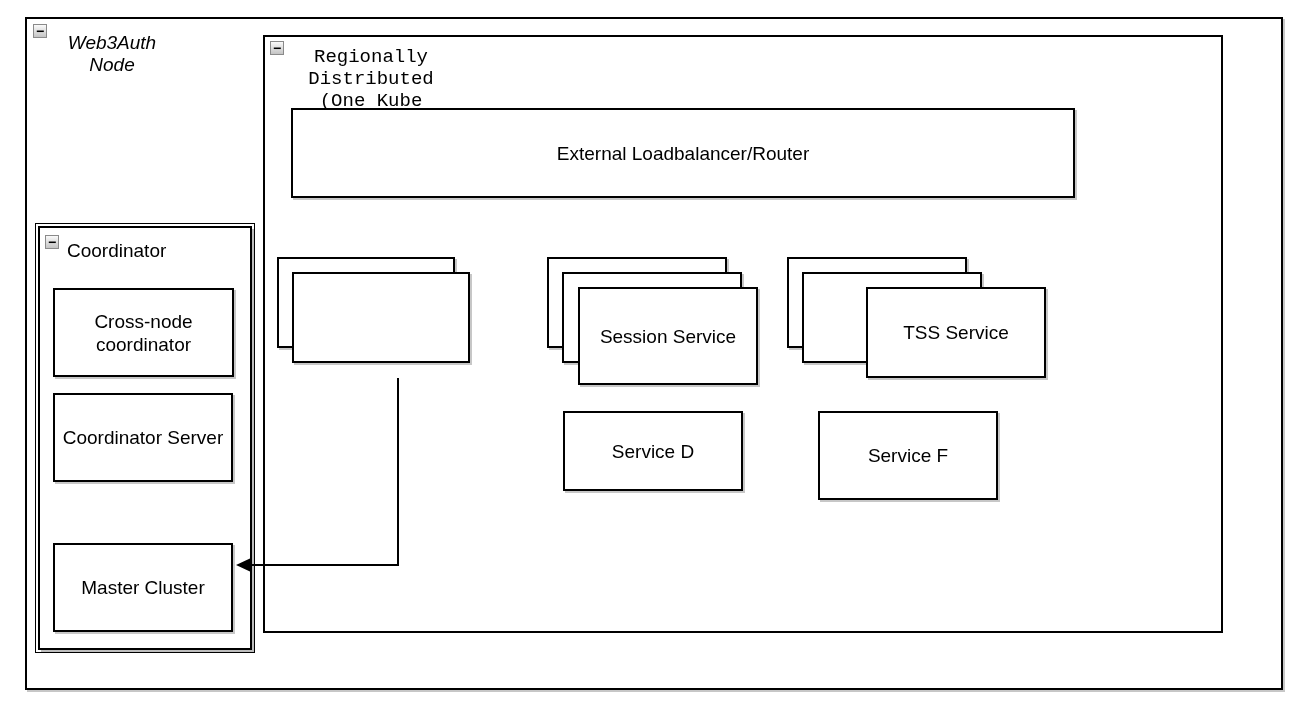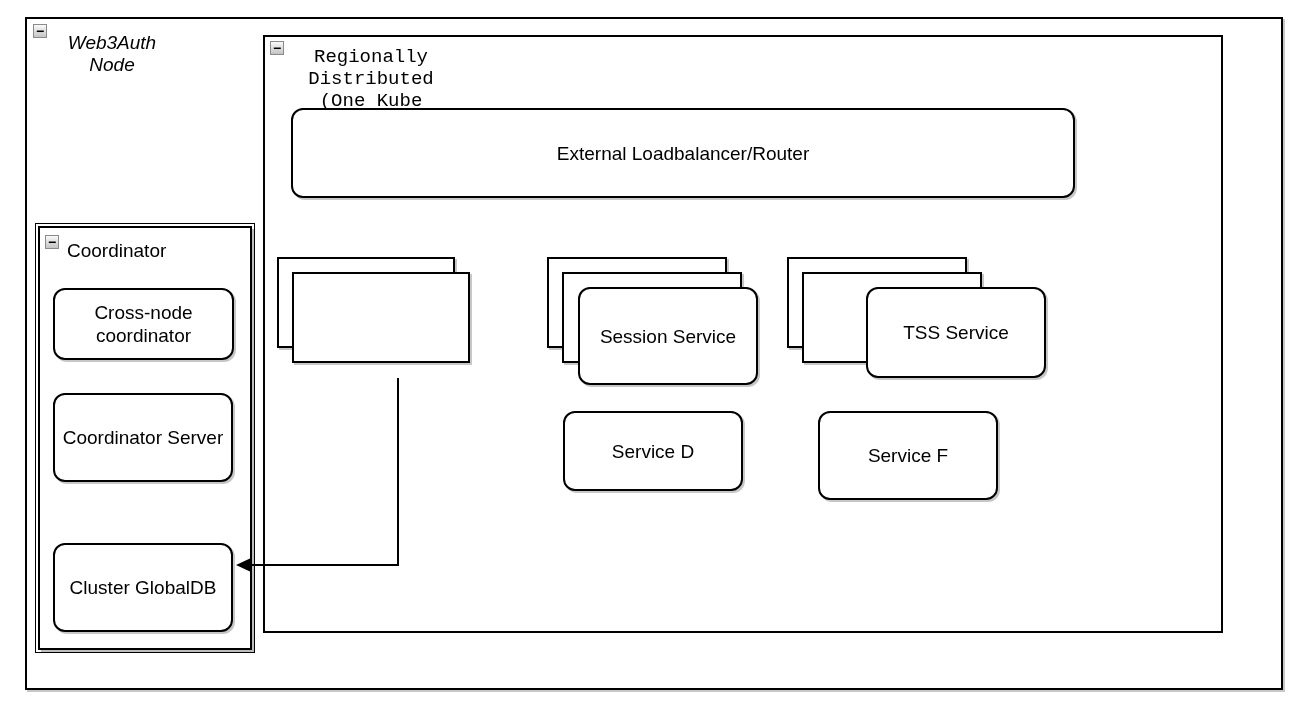--- a/index.html
+++ b/index.html
@@ -19,21 +19,20 @@
     border: 2px solid #000000;
   }
   .shadow { box-shadow: 2px 2px 0 rgba(0,0,0,0.22); }
   .node {
     display: flex;
     align-items: center;
     justify-content: center;
     text-align: center;
     font-size: 19px;
     line-height: 23px;
-    border-radius: 12px;
   }
   .lbl { white-space: pre-line; }
   .container-title {
     position: absolute;
     font-size: 19px;
     line-height: 22px;
     text-align: center;
     white-space: pre-line;
   }
   .container-title.left { text-align: left; }
@@ -97,29 +96,29 @@
   </div>
   <div class="shape shadow node" style="left:818px; top:411px; width:180px; height:89px;">
     <span class="lbl">Service F</span>
   </div>
 
   <div class="shape dbl-outline" style="left:38px; top:226px; width:214px; height:424px;">
     <button class="collapse-btn" style="left:5px; top:7px;">−</button>
     <div class="container-title left" style="left:27px; top:12px;">Coordinator</div>
   </div>
 
-  <div class="shape shadow node" style="left:53px; top:288px; width:181px; height:72px;">
+  <div class="shape shadow node" style="left:53px; top:288px; width:181px; height:89px;">
     <span class="lbl">Cross-node
 coordinator</span>
   </div>
   <div class="shape shadow node" style="left:53px; top:393px; width:180px; height:89px;">
     <span class="lbl">Coordinator Server</span>
   </div>
   <div class="shape shadow node" style="left:53px; top:543px; width:180px; height:89px;">
-    <span class="lbl">Cluster GlobalDB</span>
+    <span class="lbl">Master Cluster</span>
   </div>
 
   <svg class="edge-layer" width="1302" height="708">
     <path d="M398,378 L398,565 L250,565" stroke="#000000" stroke-width="2" fill="none"></path>
     <polygon points="236,565 251,558 251,572" fill="#000000"></polygon>
   </svg>
 
 </div>
 
 </body></html>

